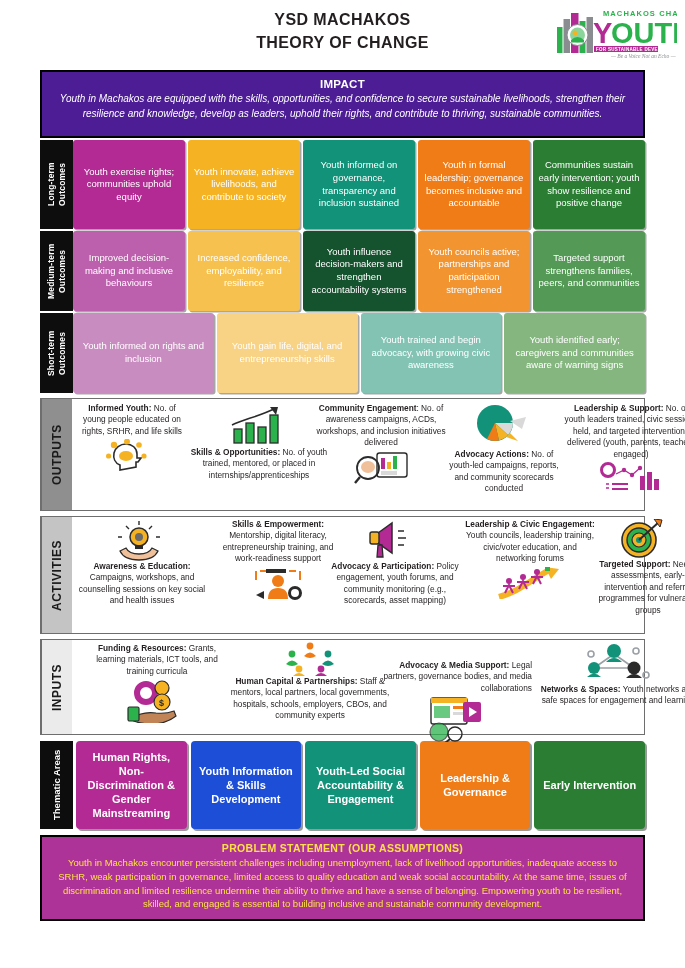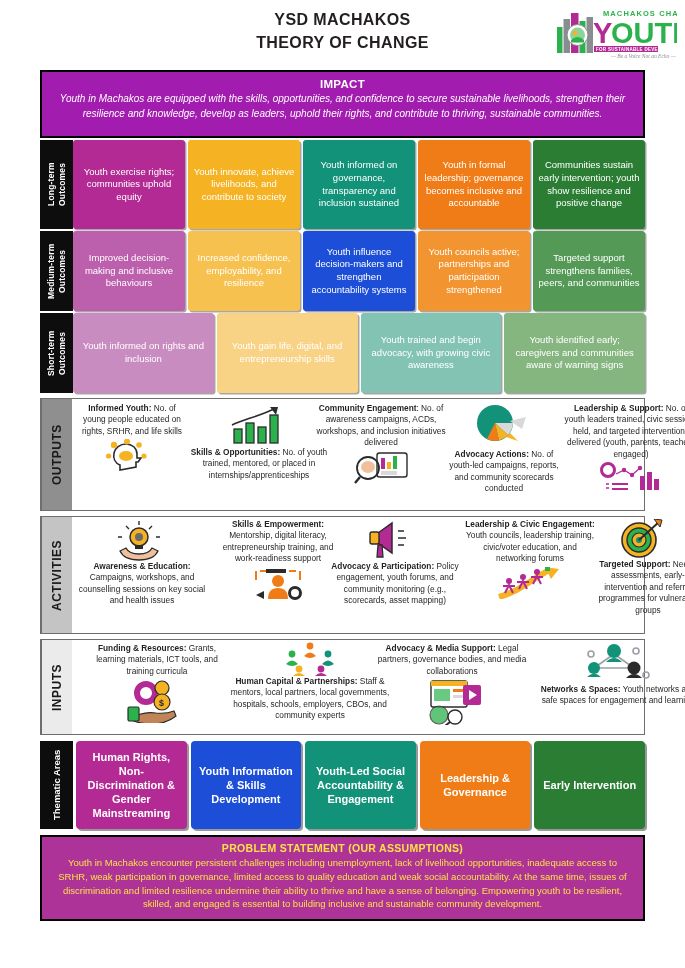--- a/index.html
+++ b/index.html
@@ -123,21 +123,21 @@
       <path d="M32 72 q13 -12 26 0 v5 h-26 z" fill="#2bb24c"></path>
       <text x="96" y="24" font-family="Liberation Sans, sans-serif" font-size="15" letter-spacing="2.2" fill="#2bb24c" font-weight="bold">MACHAKOS CHAPTER</text>
       <text x="76" y="78" font-family="Liberation Sans, sans-serif" font-size="58" font-weight="bold" fill="#b32a94">Y</text>
       <text x="112" y="78" font-family="Liberation Sans, sans-serif" font-size="58" font-weight="bold" fill="#2bb24c">OUTH</text>
       <rect x="78" y="84" width="128" height="12" fill="#b32a94"></rect>
       <text x="82" y="93" font-family="Liberation Sans, sans-serif" font-size="9" letter-spacing=".6" fill="#ffffff" font-weight="bold">FOR SUSTAINABLE DEVELOPMENT</text>
       <text x="112" y="108" font-family="Liberation Serif, serif" font-size="11" font-style="italic" fill="#8a8d8f">— Be a Voice Not an Echo —</text>
     </svg>
   </div>
 
-  <div class="impact" style="background: #a21caf;">
+  <div class="impact" style="background: #4c1d95;">
     <div class="impact-title">IMPACT</div>
     <div class="impact-text">Youth in Machakos are equipped with the skills, opportunities, and confidence to secure sustainable livelihoods, strengthen their resilience and knowledge, develop as leaders, uphold their rights, and contribute to thriving, sustainable communities.</div>
   </div>
 
   <div class="outcomes">
     <div class="outcome-labels">
       <div class="olabel" style="height:89px">Long-term Outcomes</div>
       <div class="olabel" style="height:80px">Medium-term Outcomes</div>
       <div class="olabel" style="height:80px">Short-term Outcomes</div>
     </div>
@@ -145,21 +145,21 @@
         <div class="orow" style="height: 89px;">
           <div class="ocell" style="background: rgb(179, 42, 148);">Youth exercise rights; communities uphold equity</div>
           <div class="ocell" style="background: rgb(245, 179, 35);">Youth innovate, achieve livelihoods, and contribute to society</div>
           <div class="ocell" style="background: rgb(17, 146, 121);">Youth informed on governance, transparency and inclusion sustained</div>
           <div class="ocell" style="background: rgb(240, 124, 23);">Youth in formal leadership; governance becomes inclusive and accountable</div>
           <div class="ocell" style="background: rgb(43, 125, 52);">Communities sustain early intervention; youth show resilience and positive change</div>
         </div>
         <div class="orow" style="height: 80px;">
           <div class="ocell" style="background: rgb(188, 95, 173);">Improved decision-making and inclusive behaviours</div>
           <div class="ocell" style="background: rgb(246, 193, 79);">Increased confidence, employability, and resilience</div>
-          <div class="ocell" style="background: #1d4ed8;">Youth influence decision-makers and strengthen accountability systems</div>
+          <div class="ocell" style="background: #14532d;">Youth influence decision-makers and strengthen accountability systems</div>
           <div class="ocell" style="background: rgb(242, 148, 47);">Youth councils active; partnerships and participation strengthened</div>
           <div class="ocell" style="background: rgb(84, 154, 86);">Targeted support strengthens families, peers, and communities</div>
         </div>
         <div class="orow" style="height: 80px;">
           <div class="ocell" style="background: rgb(201, 140, 192);">Youth informed on rights and inclusion</div>
           <div class="ocell" style="background: rgb(248, 210, 133);">Youth gain life, digital, and entrepreneurship skills</div>
           <div class="ocell" style="background: rgb(131, 195, 180);">Youth trained and begin advocacy, with growing civic awareness</div>
           <div class="ocell" style="background: rgb(134, 182, 128);">Youth identified early; caregivers and communities aware of warning signs</div>
         </div>
       </div>
@@ -342,21 +342,21 @@
         <g>
             <circle cx="15" cy="27" r="3.4" fill="#f5b323"></circle>
             <path d="M9 34 q6 -6 12 0 z" fill="#f5b323"></path>
           </g>
         <g>
             <circle cx="37" cy="27" r="3.4" fill="#b32a94"></circle>
             <path d="M31 34 q6 -6 12 0 z" fill="#b32a94"></path>
           </g>
       </svg>
 
-      <div class="pitem" style="left:300px; top:3px; width:160px;">
+      <div class="pitem" style="left:300px; top:20px; width:160px;text-align:right;">
         <div><b>Advocacy &amp; Media Support:</b><span> Legal partners, governance bodies, and media collaborations</span></div>
         <svg class="icon" width="66" height="46" viewBox="0 0 66 46">
           <rect x="12" y="2" width="36" height="26" rx="2" fill="#fff" stroke="#2b2b2b" stroke-width="1.4"></rect>
           <rect x="12" y="2" width="36" height="5" fill="#f5b323"></rect>
           <rect x="15" y="10" width="16" height="12" fill="#2bb24c" opacity=".7"></rect>
           <rect x="34" y="10" width="12" height="3" fill="#f07c17"></rect>
           <rect x="34" y="16" width="12" height="3" fill="#d9d9d9"></rect>
           <rect x="44" y="6" width="18" height="20" rx="2" fill="#b32a94"></rect>
           <path d="M50 11 l8 5 l-8 5 z" fill="#fff"></path>
           <circle cx="20" cy="36" r="9" fill="#2bb24c" opacity=".75" stroke="#2b2b2b" stroke-width="1.2"></circle>

